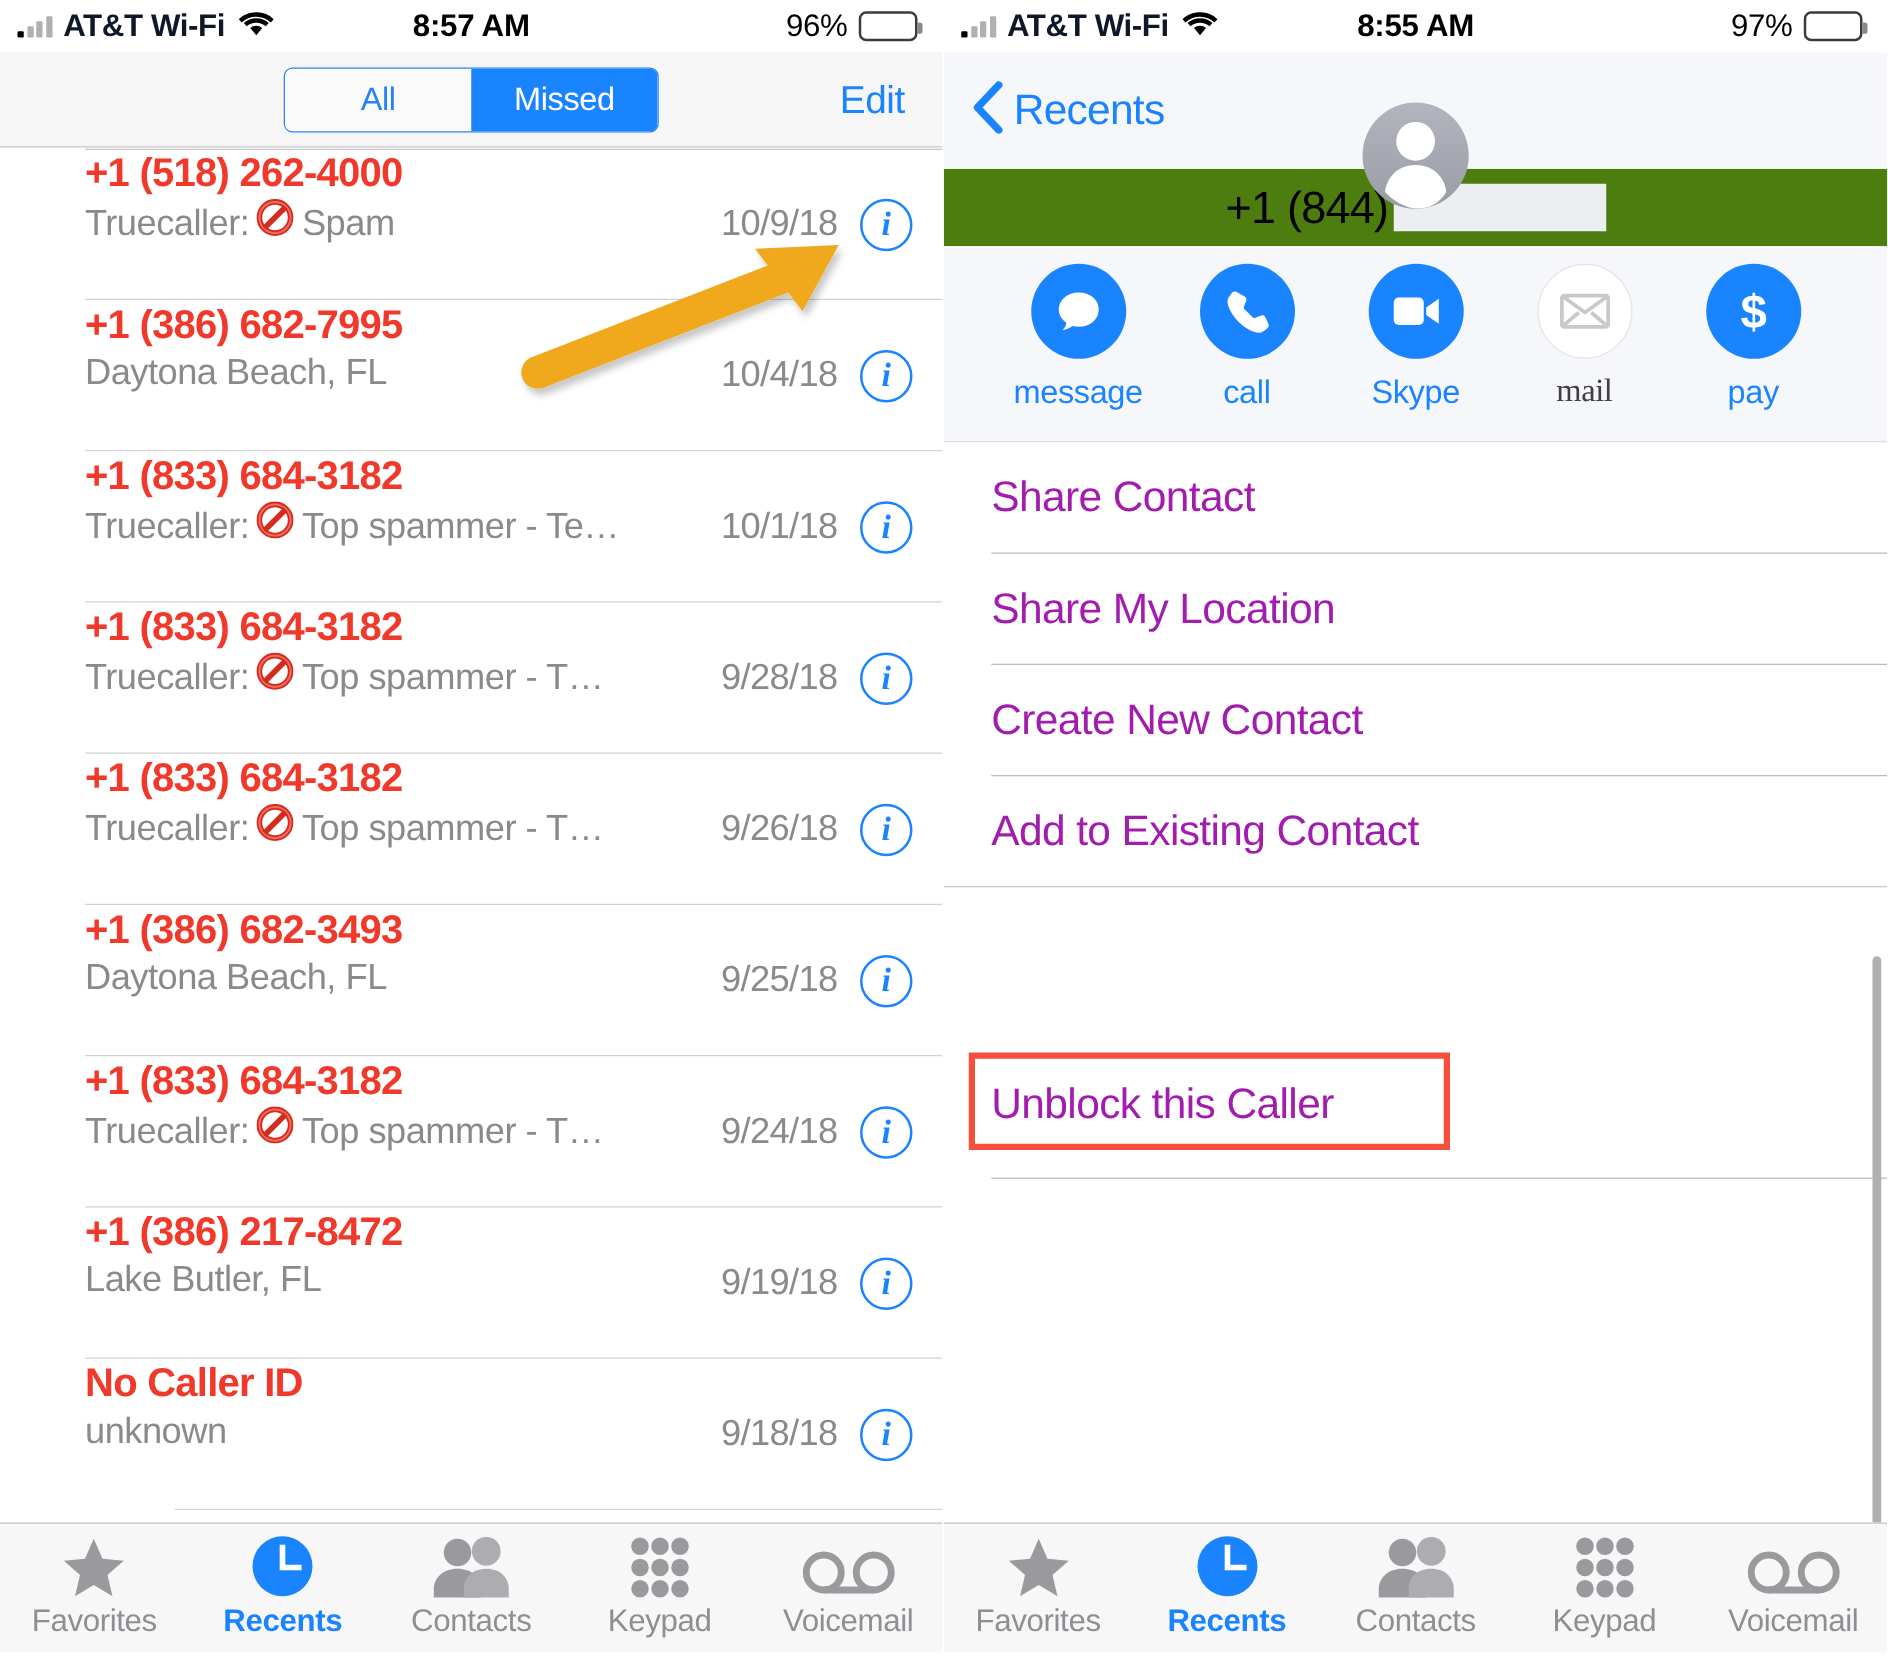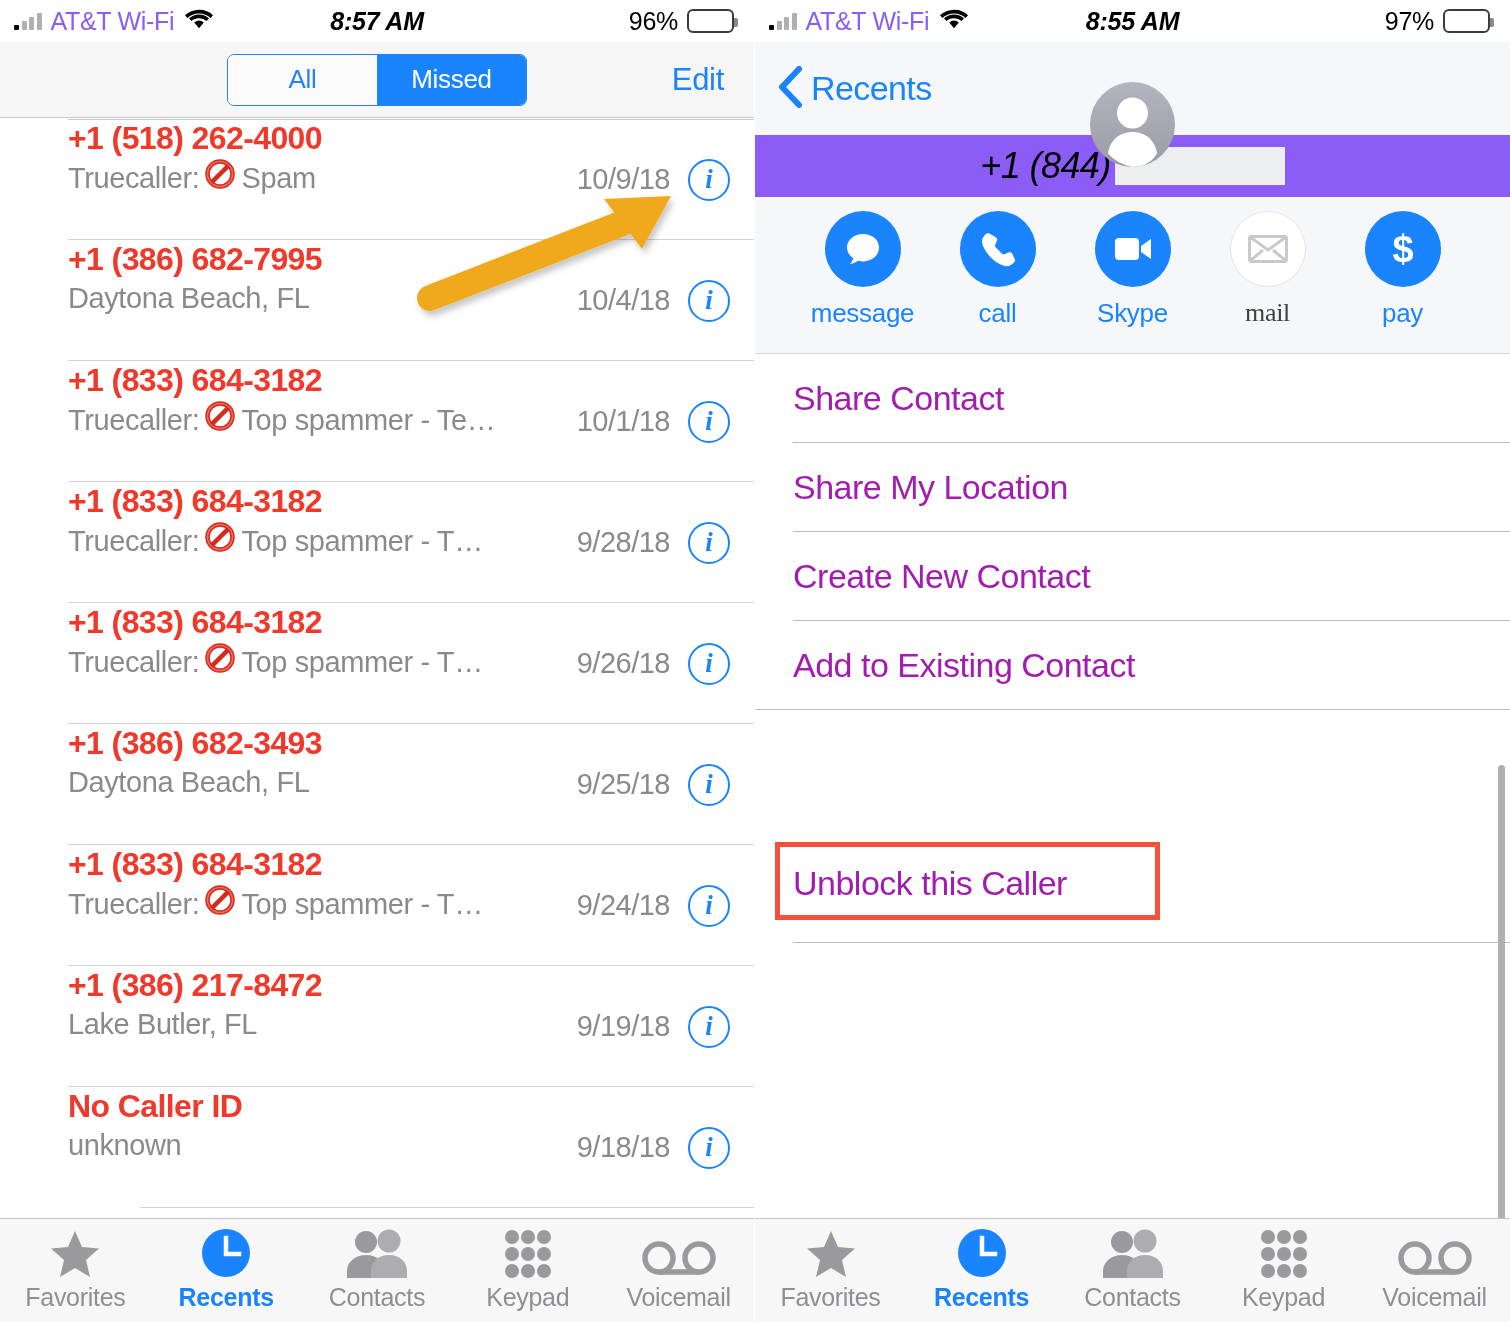--- a/index.html
+++ b/index.html
@@ -18,27 +18,26 @@
     height:42px; display:flex; align-items:center;
     padding:0 20px 0 14px; position:relative;
   }
   .sb-left { display:flex; align-items:center; gap:9px; }
   .bars { display:flex; align-items:flex-end; gap:2.5px; height:17px; }
   .bars i { width:5px; border-radius:1px; display:block; background:#000; }
   .bars i:nth-child(1){ height:5px; }
   .bars i:nth-child(2){ height:9px; background:#b0b0b0;}
   .bars i:nth-child(3){ height:13px; background:#b0b0b0;}
   .bars i:nth-child(4){ height:17px; background:#b0b0b0;}
-  .carrier { font-size:25px; font-weight:400; letter-spacing:-0.3px; color:#8b5cf6; }
+  .carrier { font-size:25px; font-weight:700; letter-spacing:-0.3px; color:#0f172a; }
   .wifi { margin-left:2px; }
   .sb-time {
     position:absolute; left:0; right:0; text-align:center;
     font-size:25px; font-weight:600; letter-spacing:-0.2px; color:#000;
     pointer-events:none;
-    font-style:italic;
   }
   .sb-right { margin-left:auto; display:flex; align-items:center; gap:9px; z-index:2;}
   .batt-pct { font-size:25px; font-weight:400; color:#000; letter-spacing:-0.3px;}
   .batt {
     width:47px; height:24px; border:2.5px solid #3b3b3b; border-radius:6px;
     position:relative; padding:2.5px;
   }
   .batt::after {
     content:""; position:absolute; right:-6px; top:7px; width:4px; height:9px;
     background:#8a8a8a; border-radius:0 2px 2px 0;
@@ -118,21 +117,21 @@
     pointer-events:none;
   }
   .avatar {
     width:85px; height:85px; border-radius:50%;
     background:linear-gradient(180deg,#b2b5bd 0%, #9a9da6 100%);
     display:flex; align-items:flex-end; justify-content:center; overflow:hidden;
   }
   .contact-head { background:#f6f7fa; padding-top:0; }
   .contact-number-row {
     display:flex; justify-content:center; align-items:center;
-    height:62px; background:#8b5cf6;font-style:italic;
+    height:62px; background:#4d7c0f;
   }
   .contact-number { font-size:36px; color:#000; letter-spacing:-0.6px; }
   .redacted { width:170px; height:38px; background:#eceef2; margin-left:4px; }
 
   .actions { background:#f6f7fa; display:flex; padding:14px 40px 24px 40px; border-bottom:1px solid #d6d6d8; }
   .action { flex:1; display:flex; flex-direction:column; align-items:center; gap:11px; }
   .action-circle {
     width:76px; height:76px; border-radius:50%; background:#1a84ff;
     display:flex; align-items:center; justify-content:center;
   }

